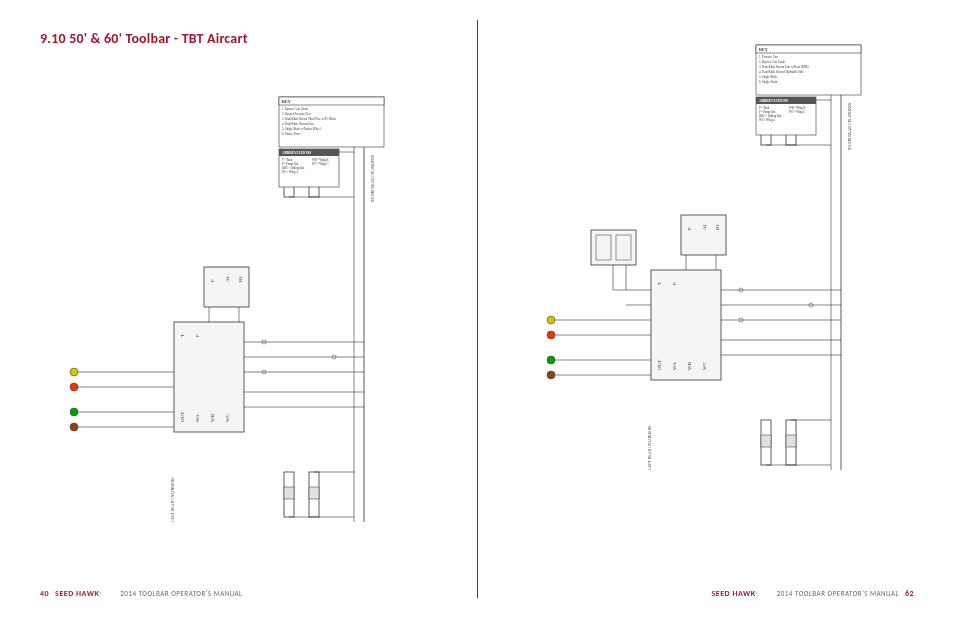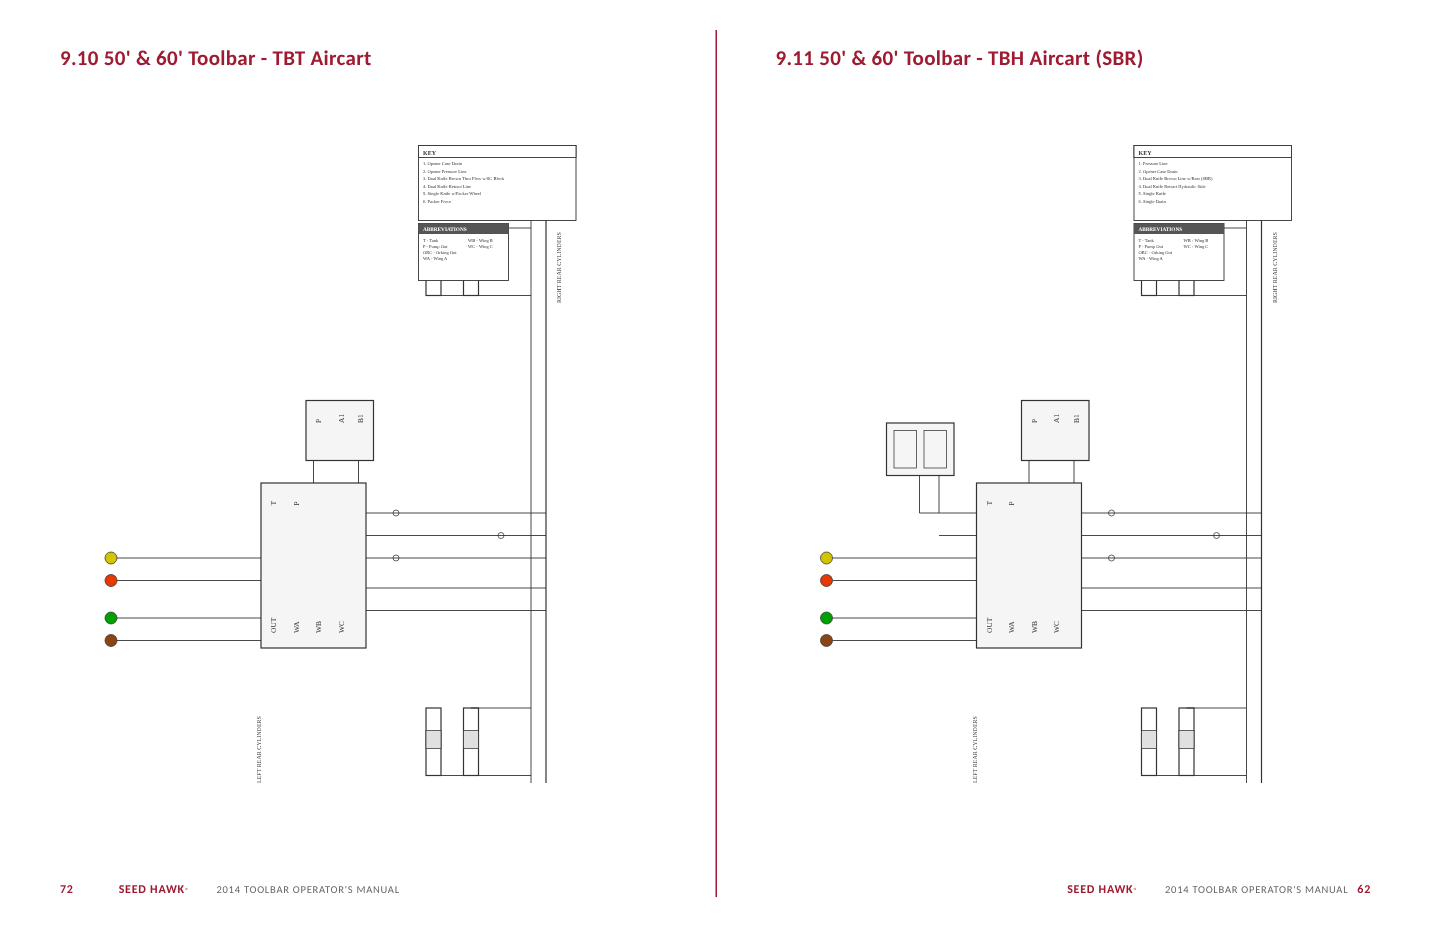--- a/index.html
+++ b/index.html
@@ -59,21 +59,20 @@
   .page-num {
     font-weight: bold;
     color: #9e1b32;
     font-size: 8px;
   }
   .brand {
     font-weight: bold;
     color: #9e1b32;
     font-size: 8px;
     text-transform: uppercase;
-    margin-left: 24px;
   }
   .brand-reg {
     font-size: 5px;
     vertical-align: super;
     color: #9e1b32;
   }
   .footer-text {
     color: #666;
     margin-left: 18px;
   }
@@ -157,32 +156,31 @@
       <text x="228" y="87" font-size="3" fill="#333">ORC - Orking Out</text>
       <text x="228" y="91" font-size="3" fill="#333">WA - Wing A</text>
       <text x="258" y="79" font-size="3" fill="#333">WB - Wing B</text>
       <text x="258" y="83" font-size="3" fill="#333">WC - Wing C</text>
 
       <text x="120" y="440" font-size="4" fill="#333" transform="rotate(-90 120 440)">LEFT REAR CYLINDERS</text>
       <text x="320" y="120" font-size="4" fill="#333" transform="rotate(-90 320 120)">RIGHT REAR CYLINDERS</text>
     </svg>
   </div>
   <div class="footer footer-left">
-    <span class="page-num">72</span>
+    <span class="page-num">40</span>
     <span style="width:6px;"></span>
     <span class="brand">SEED HAWK</span>
     <span class="brand-reg">®</span>
     <span class="footer-text">2014 TOOLBAR OPERATOR'S MANUAL</span>
   </div>
 </div>
 
 <div class="divider"></div>
 
 <div class="page">
-  <h2 class="heading">9.11 50' &amp; 60' Toolbar - TBH Aircart (SBR)</h2>
   <div class="diagram-area">
     <svg class="diagram-svg" viewBox="0 0 370 470">
 
       <circle cx="20" cy="290" r="4" fill="#d4c400" stroke="#333" stroke-width="0.5"></circle>
       <circle cx="20" cy="305" r="4" fill="#e63900" stroke="#333" stroke-width="0.5"></circle>
       <circle cx="20" cy="330" r="4" fill="#00a000" stroke="#333" stroke-width="0.5"></circle>
       <circle cx="20" cy="345" r="4" fill="#8b4513" stroke="#333" stroke-width="0.5"></circle>
       <line x1="24" y1="290" x2="120" y2="290" stroke="#333" stroke-width="0.6"></line>
       <line x1="24" y1="305" x2="120" y2="305" stroke="#333" stroke-width="0.6"></line>
       <line x1="24" y1="330" x2="120" y2="330" stroke="#333" stroke-width="0.6"></line>

